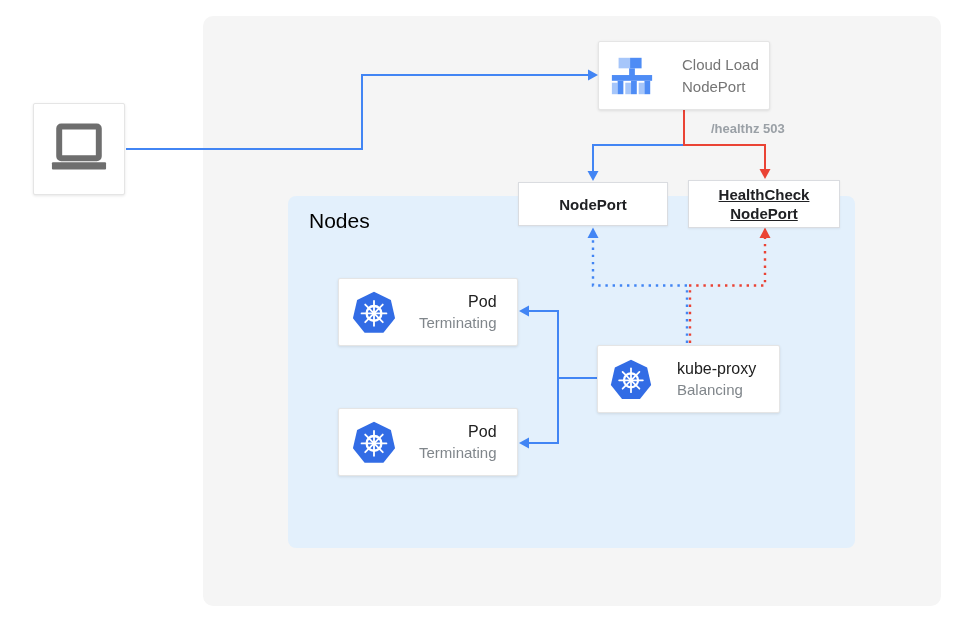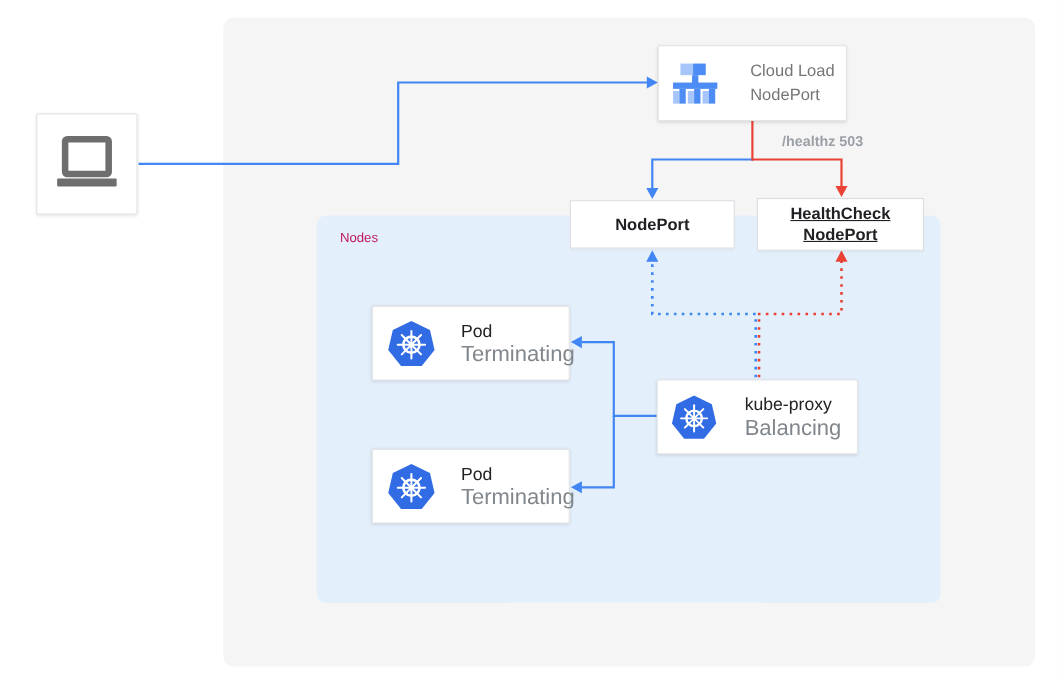--- a/index.html
+++ b/index.html
@@ -3,21 +3,21 @@
 <meta charset="utf-8">
 <style>
   html,body{margin:0;padding:0;background:#fff;}
   body{font-family:"Liberation Sans",sans-serif;}
   .stage{position:relative;width:965px;height:623px;background:#fff;overflow:hidden;}
 
   .panel{position:absolute;left:203px;top:16px;width:738px;height:590px;
          background:var(--panel_bg,#F5F5F5);border-radius:10px;z-index:1;}
   .nodes{position:absolute;left:288px;top:196px;width:567px;height:352px;
          background:var(--nodes_bg,#E3F0FC);border-radius:8px;z-index:2;}
-  .nodes-label{position:absolute;left:21px;top:13px;font-size:12px;color:#be185d;}
+  .nodes-label{position:absolute;left:21px;top:13px;font-size:21px;color:#000000;}
 
   svg.wires{position:absolute;left:0;top:0;z-index:3;}
   .l-blue{stroke:var(--blue,#4285F4);stroke-width:2;fill:none;}
   .l-red{stroke:var(--red,#EA4335);stroke-width:2;fill:none;}
   .d-blue{stroke:var(--blue,#4285F4);stroke-width:2.4;fill:none;stroke-dasharray:2.4 4.8;}
   .d-red{stroke:var(--red,#EA4335);stroke-width:2.4;fill:none;stroke-dasharray:2.4 4.8;}
   .f-blue{fill:var(--blue,#4285F4);stroke:none;}
   .f-red{fill:var(--red,#EA4335);stroke:none;}
 
   .box{position:absolute;background:#fff;z-index:4;box-sizing:border-box;}
@@ -37,22 +37,22 @@
         display:flex;flex-direction:column;align-items:center;justify-content:center;
         text-align:center;font-weight:bold;font-size:15px;color:var(--dark_text,#202124);
         line-height:19px;}
   .nodeport{left:518px;top:182px;width:150px;height:44px;}
   .hc-nodeport{left:688px;top:180px;width:152px;height:48px;text-decoration:underline;}
 
   .svcbox{display:flex;align-items:center;}
   .pod1{left:338px;top:278px;width:180px;height:68px;padding-left:12px;gap:22px;}
   .pod2{left:338px;top:408px;width:180px;height:68px;padding-left:12px;gap:22px;}
   .kproxy{left:597px;top:345px;width:183px;height:68px;padding-left:11px;gap:24px;}
-  .svc-title{font-size:16px;color:#212121;line-height:21px;}
-  .svc-sub{font-size:20px;color:var(--muted_text,#80868B);line-height:21px;}
+  .svc-title{font-size:16px;color:#212121;line-height:21px;text-align:right;}
+  .svc-sub{font-size:15px;color:var(--muted_text,#80868B);line-height:21px;}
 
   .icon46{width:46px;height:46px;flex:0 0 46px;}
   .icon-lb{width:46px;height:44px;flex:0 0 46px;}
   .icon-laptop{width:66px;height:66px;}
   .defs-holder{position:absolute;width:0;height:0;overflow:hidden;}
 </style>
 </head>
 <body>
 
 <svg class="defs-holder" aria-hidden="true">

